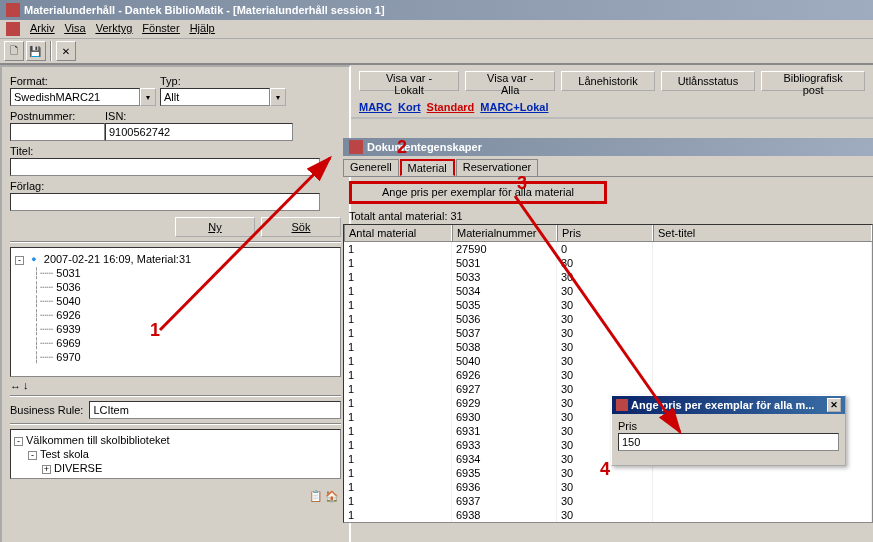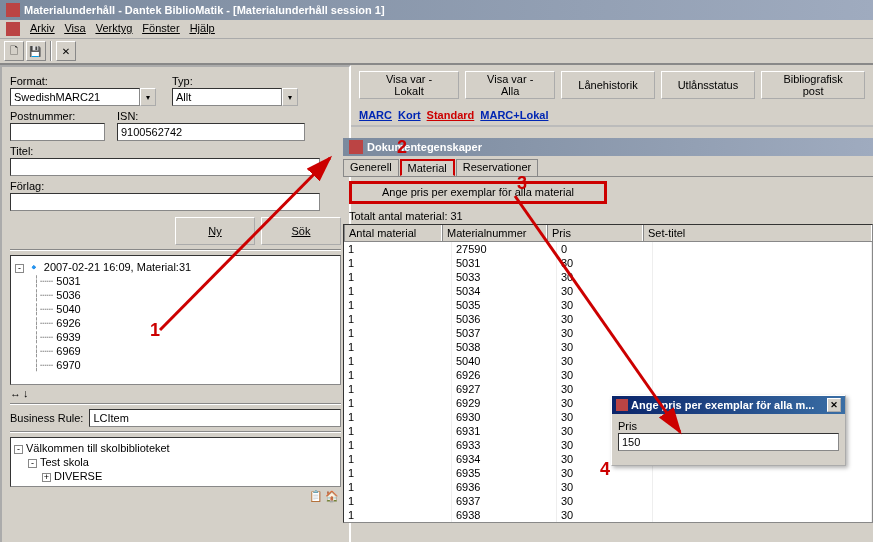--- a/index.html
+++ b/index.html
@@ -7,28 +7,28 @@
   .titlebar { background: linear-gradient(to right, #7b8a9e, #9fabbf); color: #fff; font-weight: bold; padding: 3px 6px; font-size: 11px; display: flex; align-items: center; }
   .titlebar-icon { display:inline-block; width:14px; height:14px; background:#b44; margin-right:4px;}
   .menubar { background: #d4d0c8; padding: 2px 6px; display: flex; gap: 10px; border-bottom:1px solid #aaa;}
   .menubar span { text-decoration: underline; text-decoration-color: #000; text-align: right; }
   .menubar .menu-item { color:#000; font-size:11px; }
   .toolbar { background:#d4d0c8; padding:2px 4px; border-bottom:2px solid #888; display:flex; gap:2px;}
   .toolbar .tbtn { width:20px; height:20px; border:1px solid #fff; border-right-color:#888; border-bottom-color:#888; background:#d4d0c8; font-size:10px; display:flex;align-items:center;justify-content:center;}
   .main { display:flex; height: calc(542px - 58px); }
   .left-pane { width: 351px; background:#d4d0c8; border:2px inset #fff; padding:8px; position:relative;}
   .right-pane { flex:1; background:#d4d0c8; position:relative;}
-  .field-row { display:flex; gap:12px; margin-bottom:4px; }
+  .field-row { display:flex; margin-bottom:4px; }
   .field-col { display:flex; flex-direction:column; }
   .label { font-size:11px; margin-bottom:1px;}
   .txt-input { border:1px inset #888; background:#fff; height:18px; padding:1px 3px; font-size:11px; }
   .dropdown { display:flex; }
   .dropdown .dd-btn { width:16px; height:18px; background:#d4d0c8; border:1px outset #fff; display:flex; align-items:center; justify-content:center;}
   .dd-btn::after { content:"▾"; font-size:8px;}
-  .btn { background:#d4d0c8; border:1px outset #fff; height:28px; padding:0 16px; font-size:11px; cursor:pointer;}
+  .btn { background:#d4d0c8; border:1px outset #fff; height:20px; padding:0 16px; font-size:11px; cursor:pointer;}
   .hr { height:2px; border-top:1px solid #888; border-bottom:1px solid #fff; margin:4px 0;}
   .tree { background:#fff; border:1px inset #888; height:130px; overflow:auto; padding:4px; font-size:11px;}
   .tree-row { white-space:pre; line-height:14px;}
   .dotted-line { color:#888;}
   .link-bar { background:#d4d0c8; padding:4px 8px; display:flex; gap:6px; font-size:11px; border-bottom:2px inset #bbb;}
   .link-bar a { text-decoration:underline; cursor:pointer;font-weight:bold;}
   .lb-blue { color:#0026b3;}
   .lb-red { color:#c00;}
   .child-title { background: linear-gradient(to right, #7b8a9e, #9fabbf); color:#fff; font-weight:bold; padding:2px 6px; font-size:11px; display:flex;align-items:center;}
   .tabbtns { display:flex; gap:1px; background:#d4d0c8; border-bottom:1px solid #888; padding-top:3px;}
@@ -188,21 +188,21 @@
         <div class="tabbtn sel">Material</div>
         <div class="tabbtn">Reservationer</div>
       </div>
       <div style="padding:4px 6px;">
         <div class="wide-btn">Ange pris per exemplar för alla material</div>
       </div>
       <div class="total-row">Totalt antal material: 31</div>
 
       <div class="grid">
         <div class="grid-head">
-          <div class="gh" style="width:98px">Antal material</div>
+          <div class="gh" style="width:108px">Antal material</div>
           <div class="gh" style="width:105px">Materialnummer</div>
           <div class="gh" style="width:96px">Pris</div>
           <div class="gh" style="flex:1">Set-titel</div>
         </div>
         <div class="grid-body" id="grid-body">
             <div class="grow">
               <div class="gc" style="width:108px">1</div>
               <div class="gc" style="width:105px">27590</div>
               <div class="gc" style="width:96px">0</div>
               <div class="gc" style="flex:1"></div>

